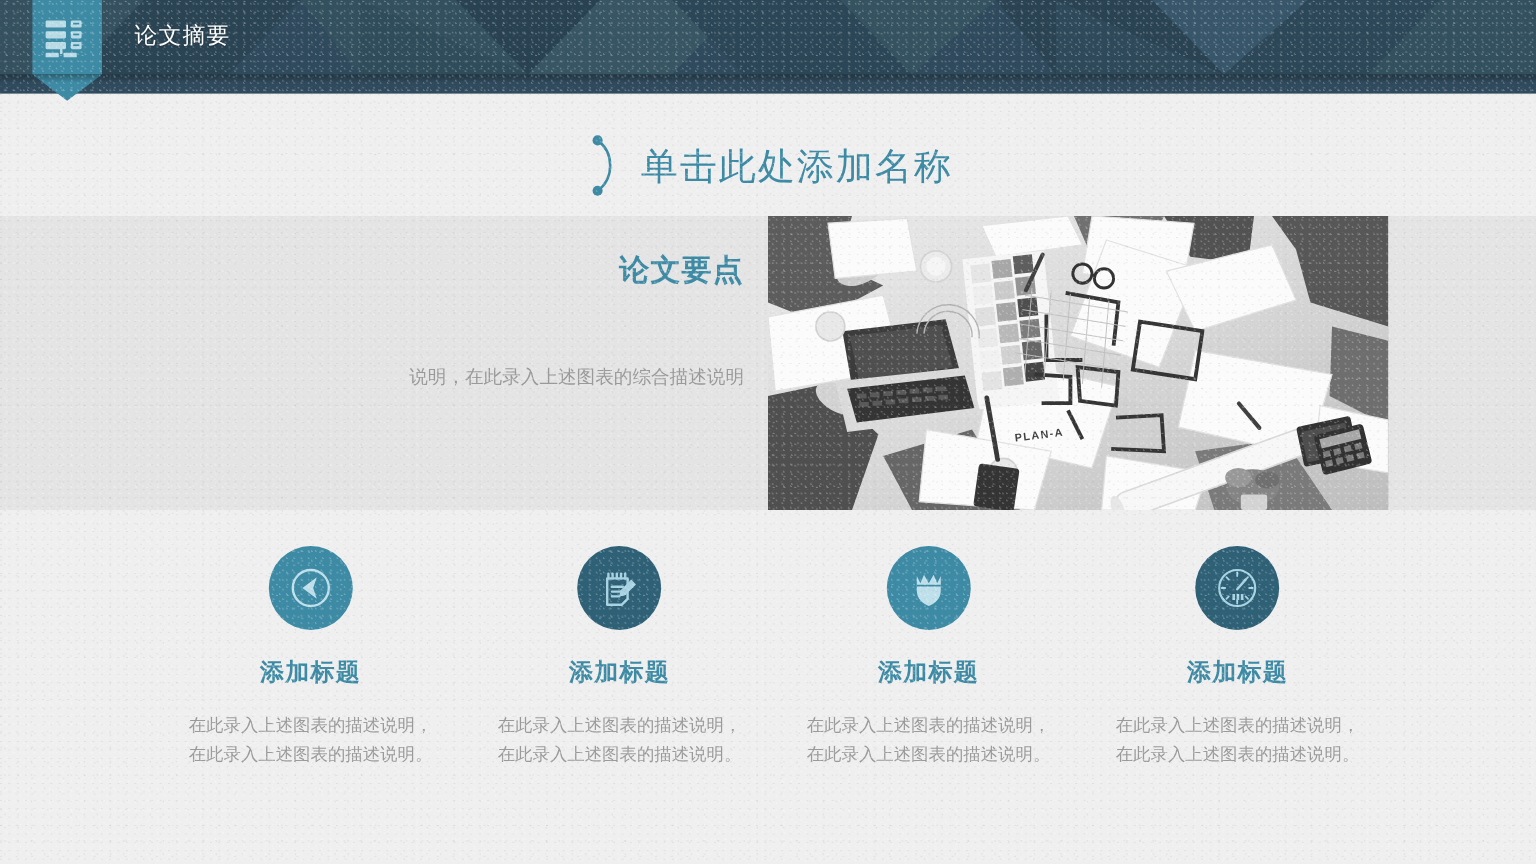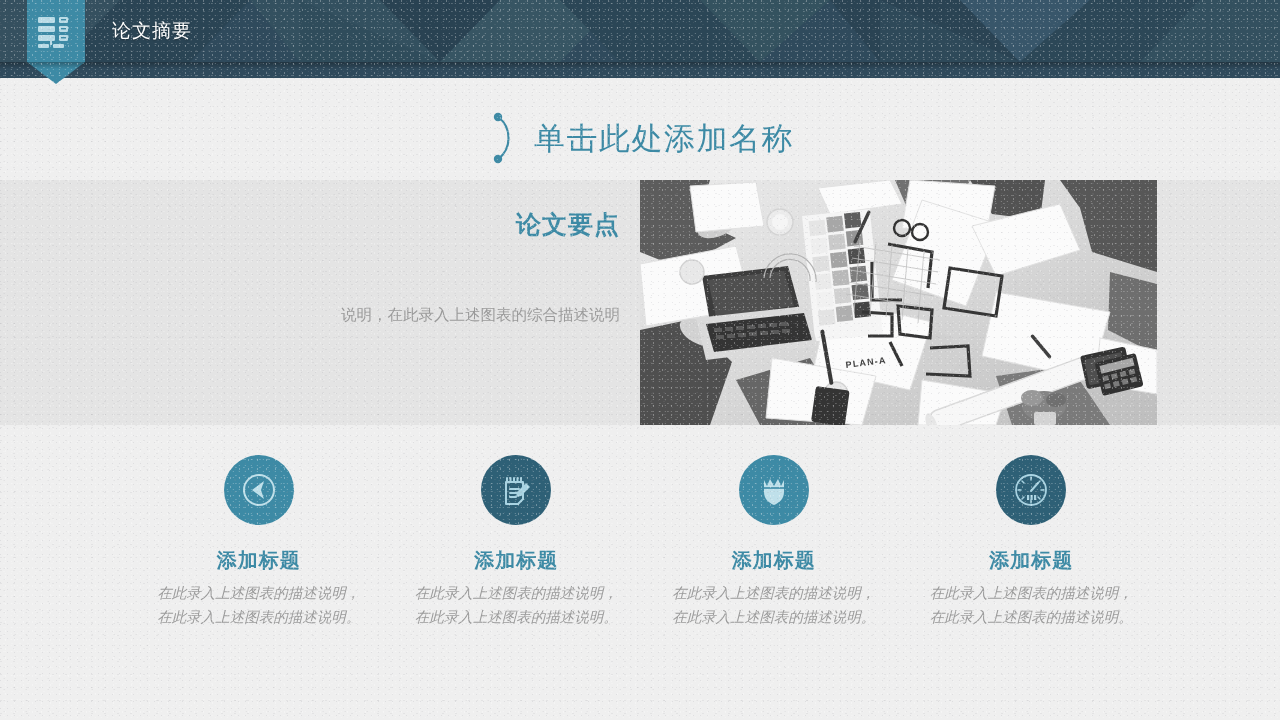--- a/index.html
+++ b/index.html
@@ -155,29 +155,28 @@
     width:70px; height:70px;
     border-radius:50%;
     margin:0 auto 22px auto;
     display:flex; align-items:center; justify-content:center;
   }
   .feature-title {
     color:#3d8aa5;
     font-size:20px;
     font-weight:bold;
     letter-spacing:1px;
-    margin-bottom:8px;
+    margin-bottom:20px;
   }
   .feature-desc {
     color:#9a9a9a;
     font-size:14.5px;
     line-height:1.65;
     padding:0 22px;
     text-align:center;
-    font-style:italic;
   }
 </style>
 </head>
 <body>
 
 <div class="slide">
 
   <div class="header">
     <svg class="facets" viewBox="0 0 1280 62" preserveAspectRatio="none">
       <rect x="0" y="0" width="1280" height="62" fill="#2f4a5c"></rect>

